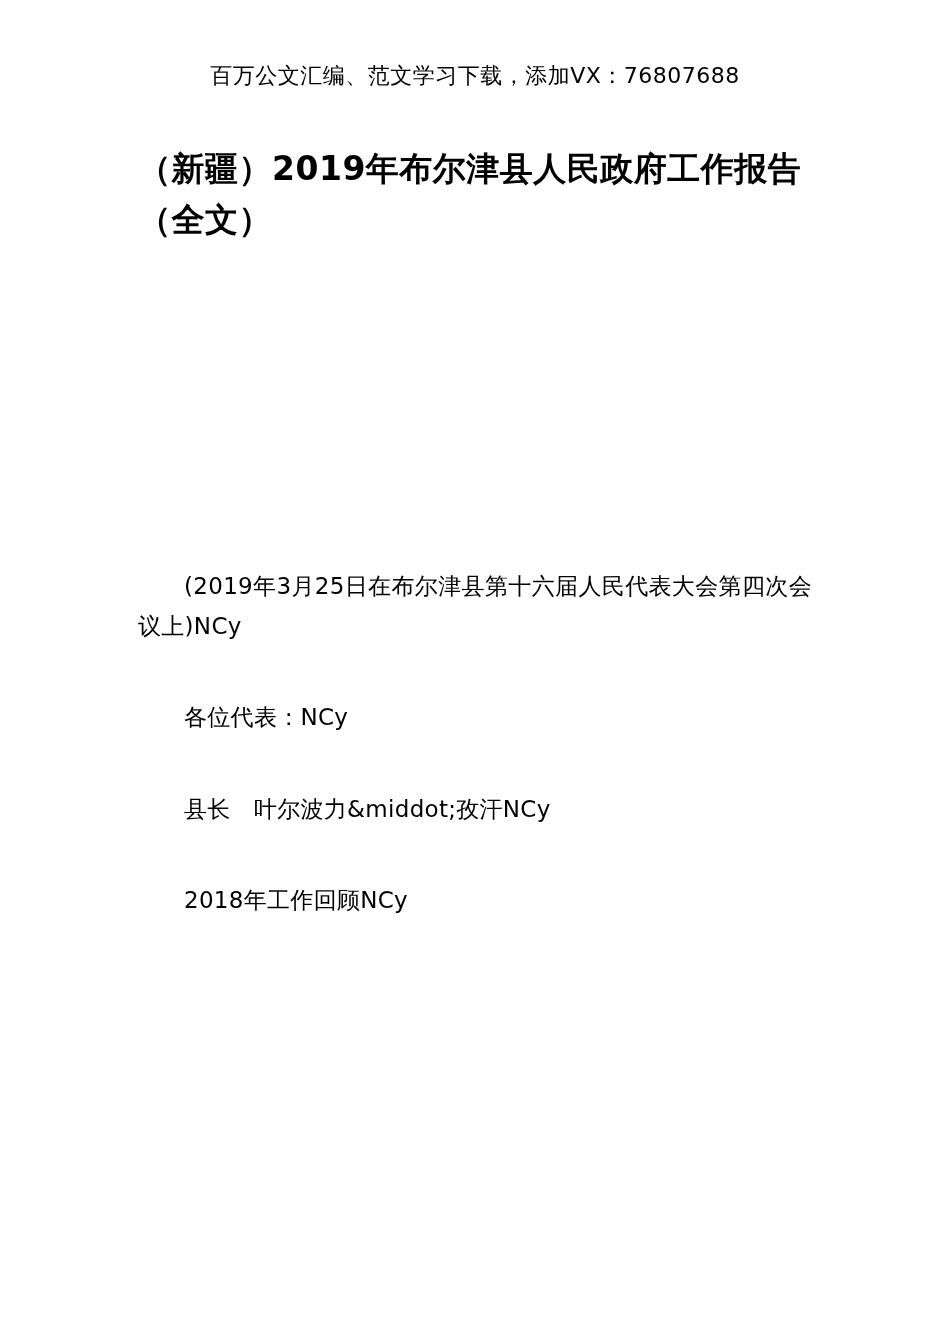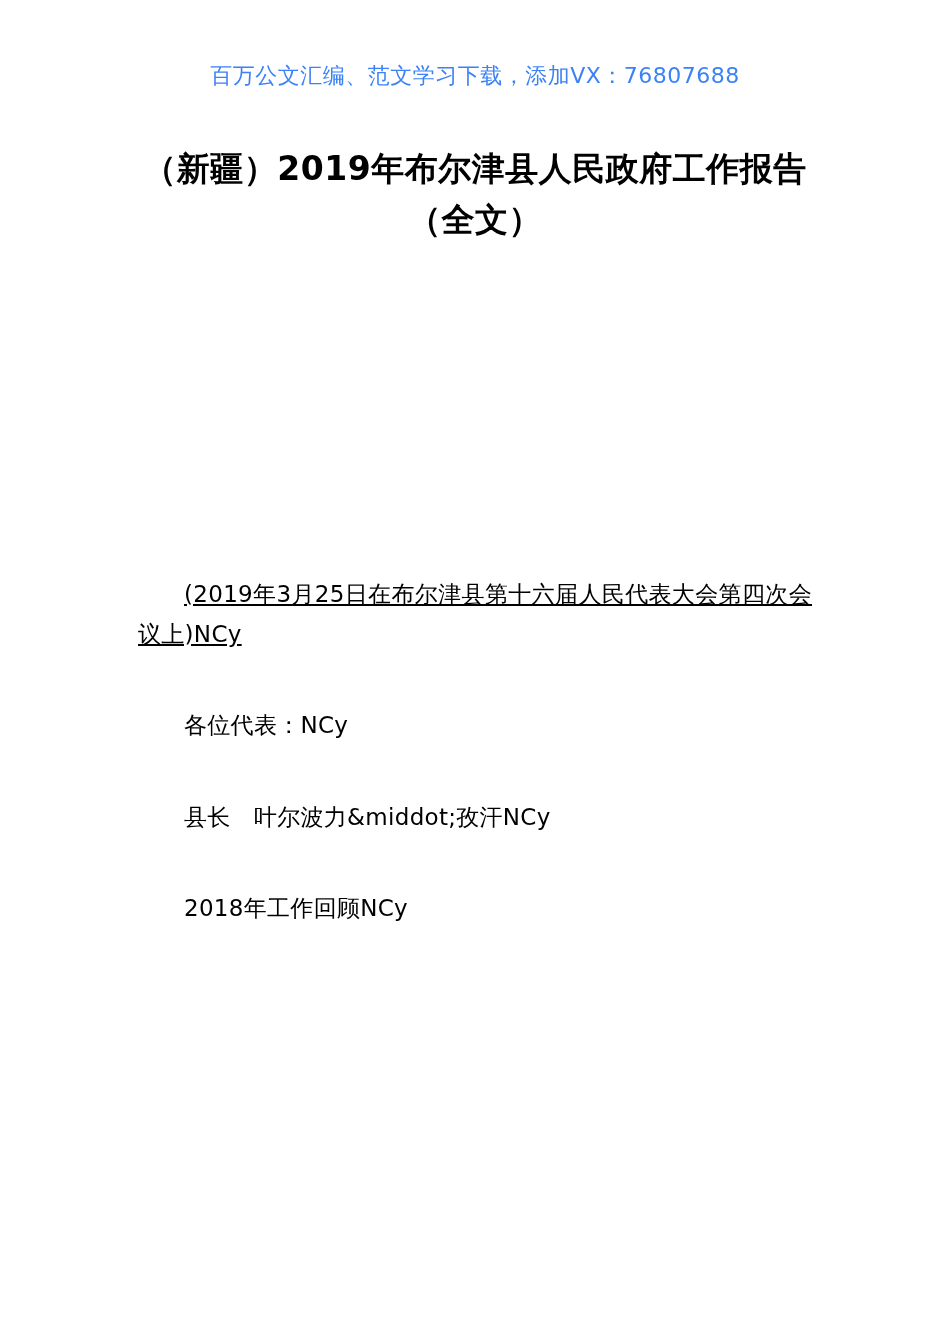--- a/index.html
+++ b/index.html
@@ -18,49 +18,47 @@
   .page {
     width: 950px;
     height: 1344px;
     box-sizing: border-box;
     padding: 0 138px;
     position: relative;
   }
   .promo-banner {
     margin-top: 62px;
     text-align: center;
-    color: #3b82f6;
+    color: #000000;
     font-size: 22px;
     letter-spacing: 0.5px;
     line-height: 1.3;
     white-space: nowrap;
     font-family: "DejaVu Sans", "Liberation Sans", sans-serif;
   }
   .doc-title {
     margin-top: 52px;
-    text-align: center;
     font-size: 33px;
     font-weight: bold;
     line-height: 1.55;
     letter-spacing: 0.5px;
   }
   .spacer-block {
     height: 300px;
   }
   .body-para {
     font-size: 23px;
     line-height: 1.72;
     text-indent: 2em;
     margin: 0 0 52px 0;
     letter-spacing: 0.3px;
     text-align: justify;
   }
   .para-first {
-    margin-top: 8px;
-    text-decoration: underline;
+    margin-top: 0;
   }
 </style>
 </head>
 <body>
 
 <div class="page">
 
   <div class="promo-banner">百万公文汇编、范文学习下载，添加VX：76807688</div>
 
   <h1 class="doc-title">（新疆）2019年布尔津县人民政府工作报告（全文）</h1>

